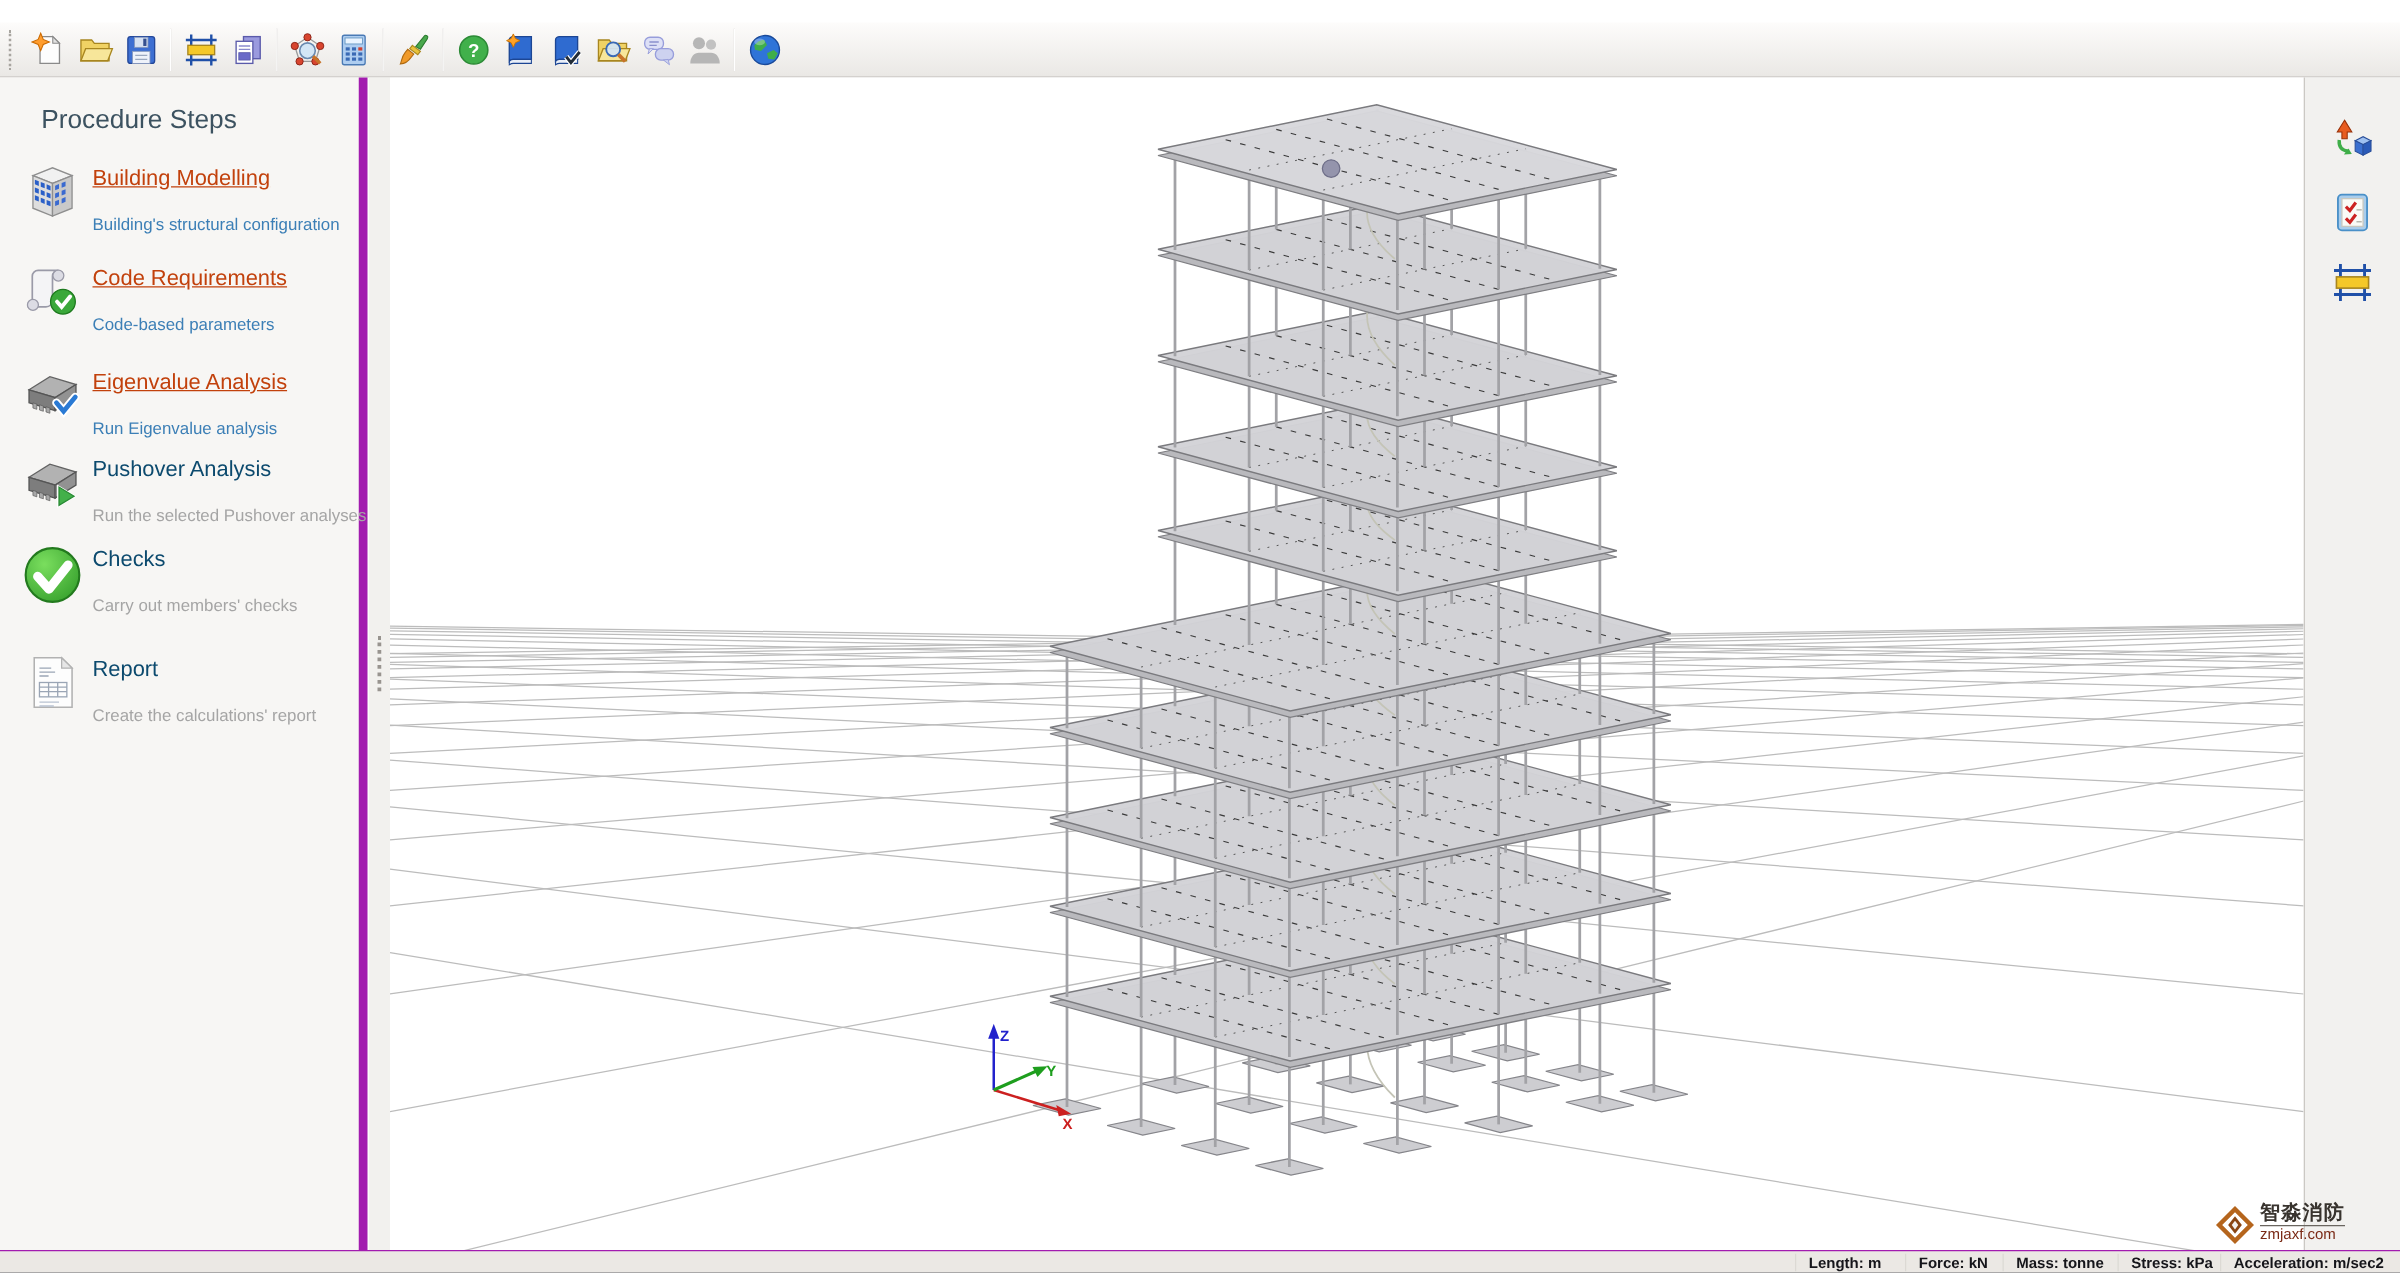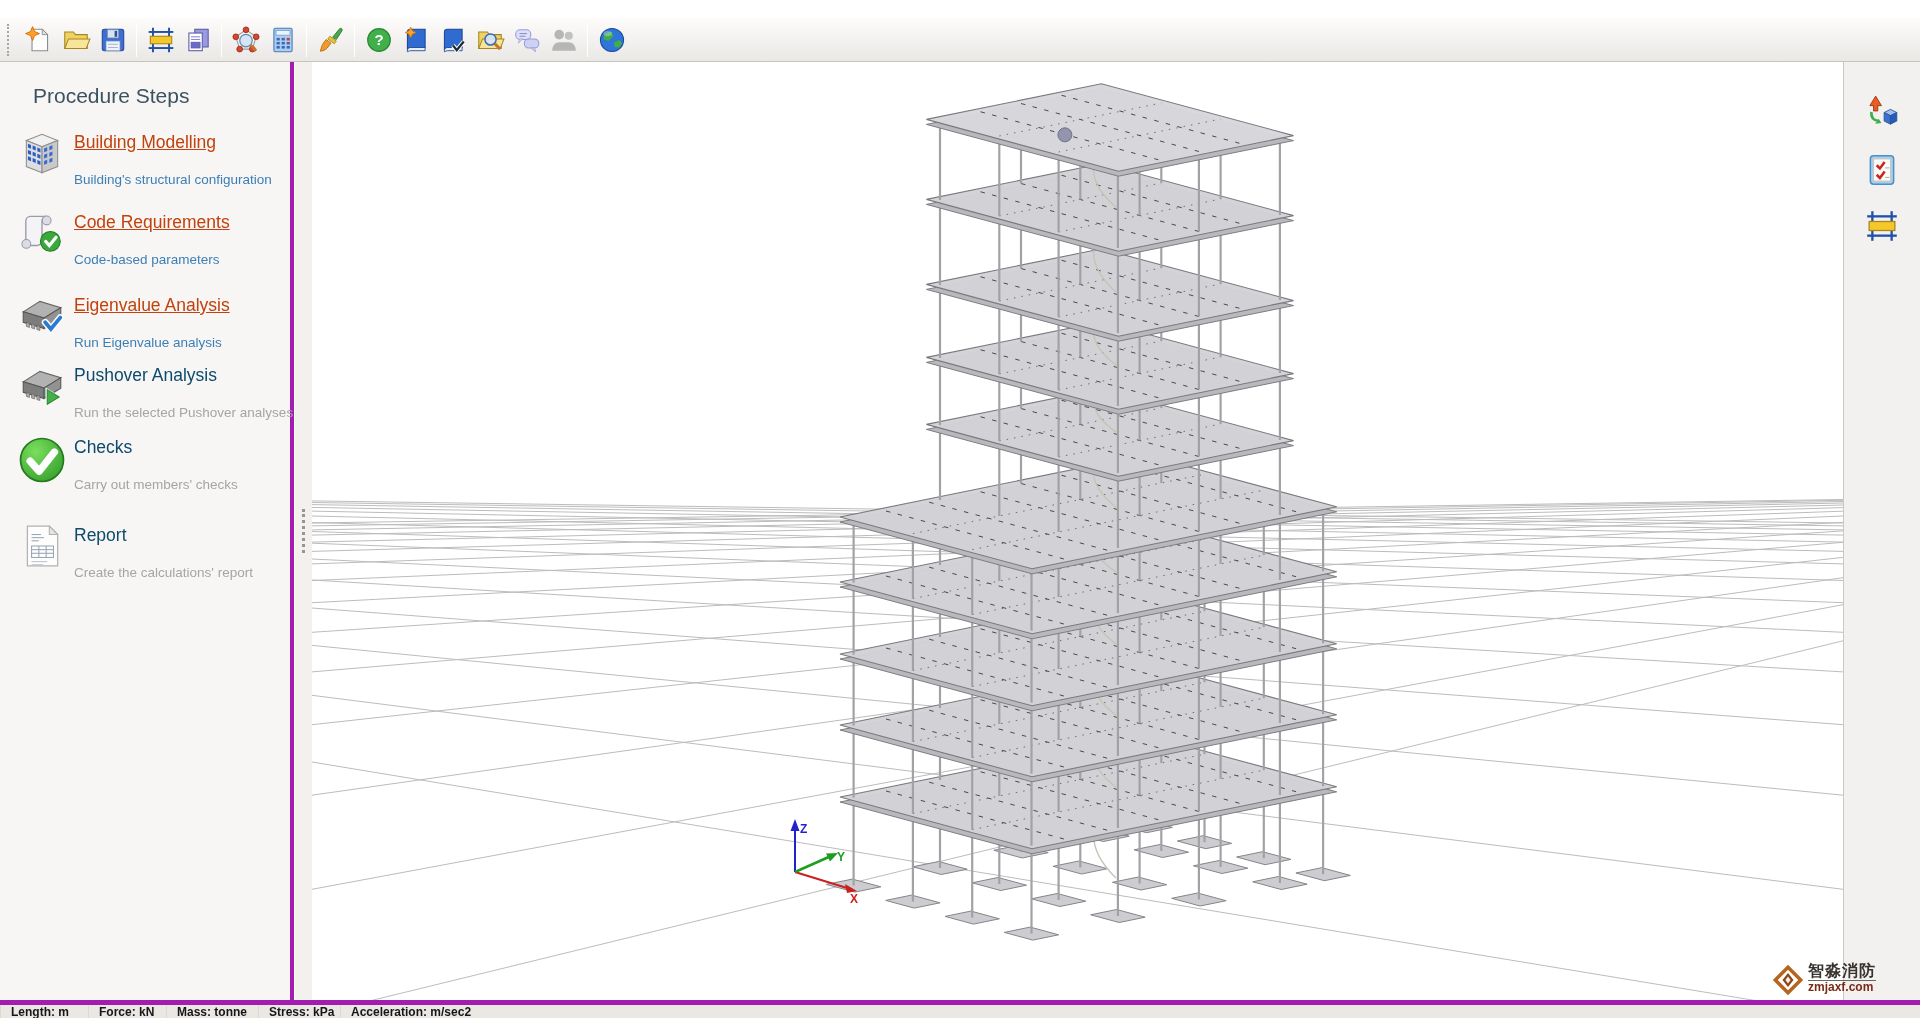--- a/index.html
+++ b/index.html
@@ -16,21 +16,21 @@
   #toolbar { position:absolute; left:0; top:18px; width:100%; height:44px;
              background:linear-gradient(#fdfcfb,#eae8e5); border-bottom:1px solid #c7c4c0;
              display:flex; align-items:center; padding-left:4px; }
   .tgrip { width:4px; height:32px; border-left:2px dotted #a8a5a0; margin:0 9px 0 3px; }
   .tbtn { width:37px; height:38px; display:flex; align-items:center; justify-content:center; border-radius:3px; }
   .tbtn svg { width:30px; height:30px; }
   .tsep { width:1px; height:34px; background:#c9c6c2; border-right:1px solid #ffffff; margin:0 5px; }
 
   
   #sidebar { position:absolute; left:0; top:62px; width:294px; height:938px;
-             background:#f7f6f4; border-right:4px solid #a21caf; }
+             background:#f7f6f4; border-right:7px solid #a21caf; }
   #sidebar-title { position:absolute; left:33px; top:22px; font-size:21px; color:#3c5260; }
   .step { position:absolute; left:18px; width:262px; cursor:pointer; }
   .sicon { position:absolute; left:0; top:-3px; }
   .stext { position:absolute; left:56px; top:0; white-space:nowrap; }
   .slabel { font-size:17.5px; }
   .sdesc  { font-size:13.5px; margin-top:19px; }
   .step.active .slabel { color:#c2410c;text-decoration:underline; }
   .step.active .sdesc  { color:#3c7fb6; }
   .step.disabled .slabel { color:#0c4a6e; }
   .step.disabled .sdesc  { color:#a5a5a5; }
@@ -45,30 +45,30 @@
 
   
   #rightbar { position:absolute; left:1843px; top:62px; width:77px; height:938px;
               background:#f2f1ef; border-left:1px solid #cbc8c4; }
   .rbtn { position:absolute; left:16px; width:44px; height:44px; display:flex; align-items:center;
           justify-content:center; border-radius:3px; }
   .rbtn svg { width:36px; height:36px; }
 
   
   #statusbar { position:absolute; left:0; top:1000px; width:100%; height:18px; background:#ebe8e4;
-               border-top:5px solid #a21caf; display:flex; align-items:center;
+               border-top:1px solid #a21caf; display:flex; justify-content:flex-end; align-items:center;
                padding-right:6px; }
   .sbitem { font-size:12px; font-weight:bold; color:#15151a; border-left:1px solid #dcd9d4; padding-left:10px; }
 
   
   #watermark { position:absolute; left:1770px; top:962px; z-index:6; display:flex; align-items:flex-start; }
   #wm-text { margin-left:2px; }
   #wm-title { display:block; font-size:16px; font-weight:bold; color:#38332e; letter-spacing:1px;
               border-bottom:1px solid #6a655f; line-height:18px; }
-  #wm-url { display:block; font-size:12px; font-weight:bold; color:#7a2a16; line-height:13px; }
+  #wm-url { display:block; font-size:12px; font-weight:normal; color:#7a2a16; line-height:13px; }
 </style>
 </head>
 <body>
 
 <div id="stage">
 
 
   <div id="toolbar">
     <div class="tgrip"></div>
 

